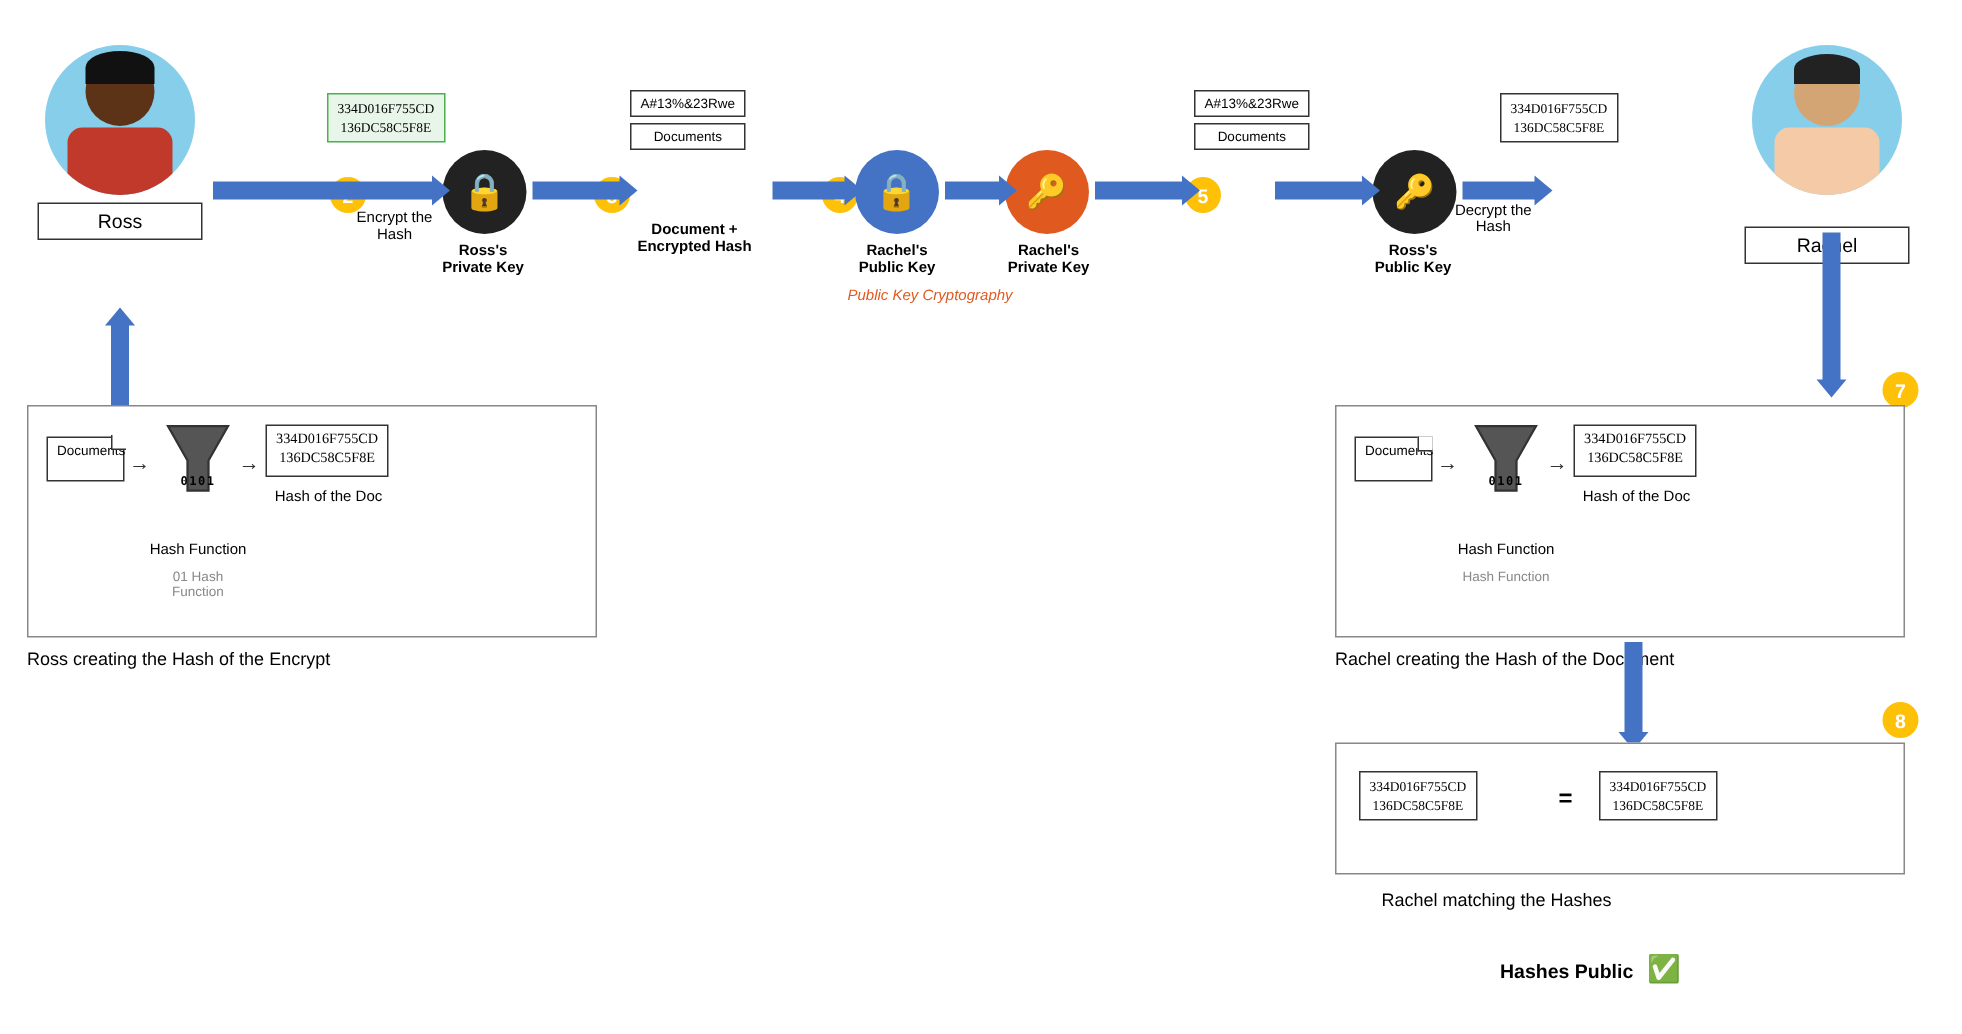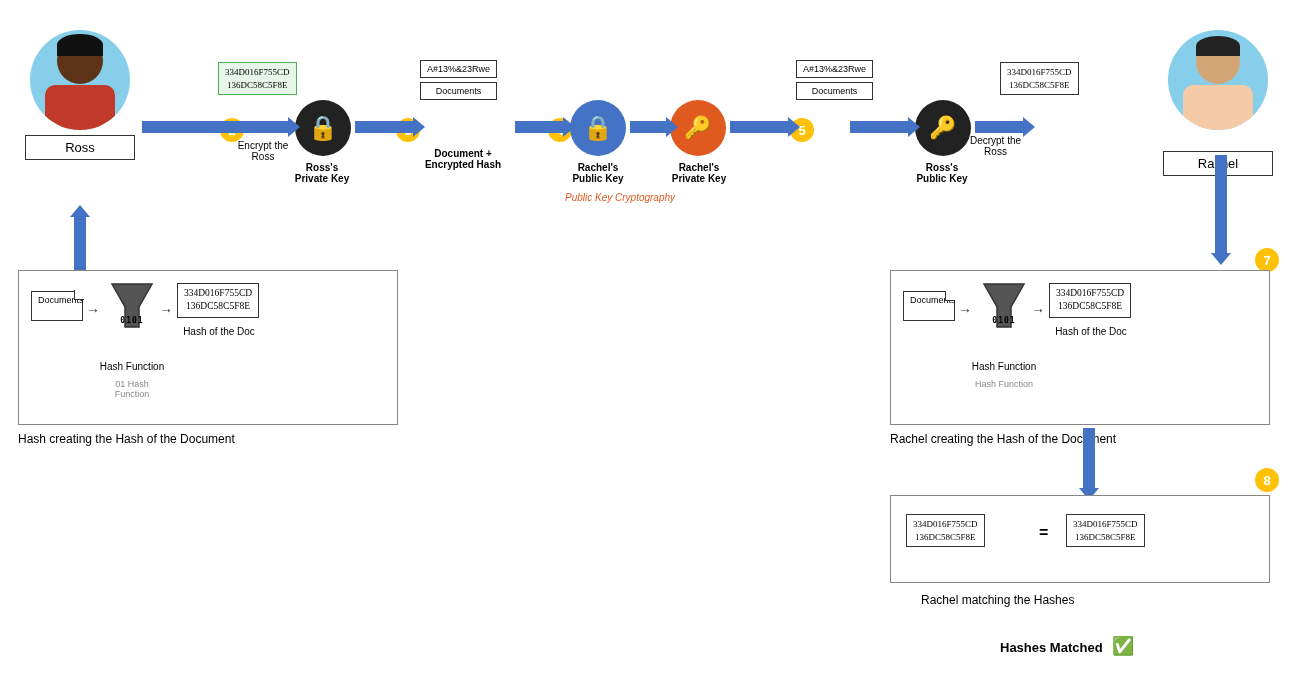--- a/index.html
+++ b/index.html
@@ -239,30 +239,30 @@
     </div>
 
     <div class="abs" style="left:155px; top:55px; font-size:10px; text-align:center; width:90px;">
       <span>Hash of the Doc</span>
     </div>
 
     <div class="abs" style="left:78px; top:108px; font-size:9px; text-align:center; width:70px; color:#888;">01 Hash Function</div>
   </div>
 
   <div class="abs" style="left:18px; top:432px; font-size:12px;">
-    <span>Hash creating the Hash of the Document</span>
+    <span>Ross creating the Hash of the Encrypt</span>
   </div>
 
   <div class="blue-arrow-up abs" style="left:74px; top:215px; height:55px;"></div>
 
   <div class="step-circle" style="left:220px; top:118px;">
     <span>2</span>
   </div>
   <div class="abs" style="left:228px; top:140px; font-size:10px; text-align:center; width:70px;">
-    <span>Encrypt the Ross</span>
+    <span>Encrypt the Hash</span>
   </div>
 
   <div class="abs" style="left:218px; top:62px;">
     <div class="hash-result-box mono" style="font-size:9px; line-height:1.4; background:#e8f5e9; border-color:#4caf50;">
       <div>334D016F755CD</div>
       <div>136DC58C5F8E</div>
     </div>
   </div>
 
   <div class="abs" style="left:295px; top:100px;">
@@ -347,21 +347,21 @@
     <div class="pubkey2-circle" style="font-size:22px;">🔑</div>
   </div>
   <div class="abs" style="left:900px; top:162px; font-size:10px; font-weight:bold; text-align:center; width:84px;">
     <div style="white-space:pre-line;">Ross's
 Public Key</div>
   </div>
 
   <div class="blue-arrow-h abs" style="left:850px; top:121px; width:60px;"></div>
 
   <div class="abs" style="left:958px; top:135px; font-size:10px; text-align:center; width:75px;">
-    <span>Decrypt the Ross</span>
+    <span>Decrypt the Hash</span>
   </div>
 
   <div class="abs" style="left:1000px; top:62px;">
     <div class="hash-result-box mono" style="font-size:9px; line-height:1.4;">
       <div>334D016F755CD</div>
       <div>136DC58C5F8E</div>
     </div>
   </div>
 
   <div class="blue-arrow-h abs" style="left:975px; top:121px; width:50px;"></div>
@@ -455,18 +455,18 @@
         <div>136DC58C5F8E</div>
       </div>
     </div>
   </div>
 
   <div class="abs" style="left:921px; top:593px; font-size:12px;">
     <span>Rachel matching the Hashes</span>
   </div>
 
   <div class="abs" style="left:1000px; top:635px; font-size:13px; font-weight:bold;">
-    <span>Hashes Matched</span>
+    <span>Hashes Public</span>
     
     <span style="color:#4CAF50; font-size:18px; margin-left:6px;">✅</span>
   </div>
 
 </div>
 
 </body></html>

